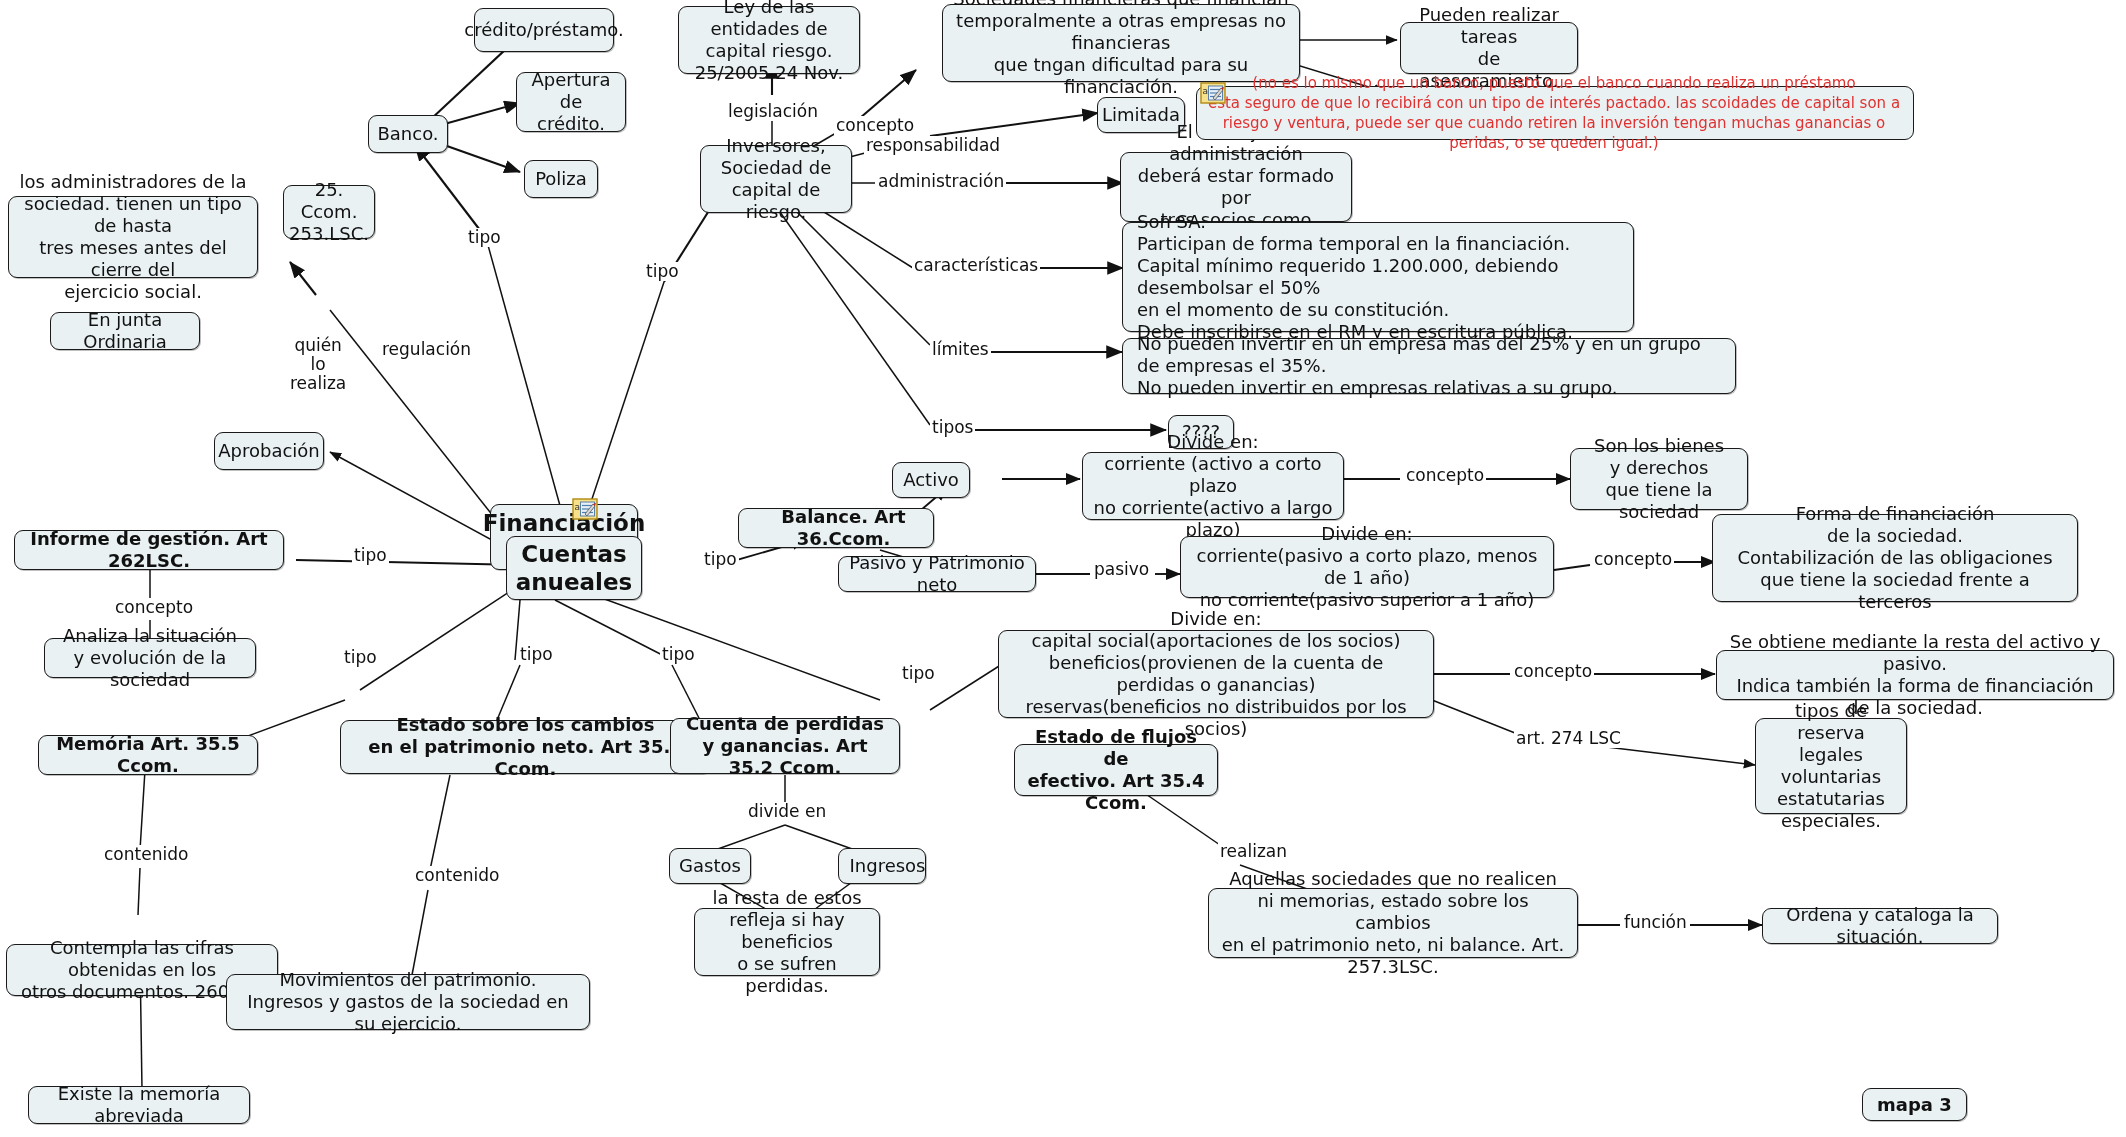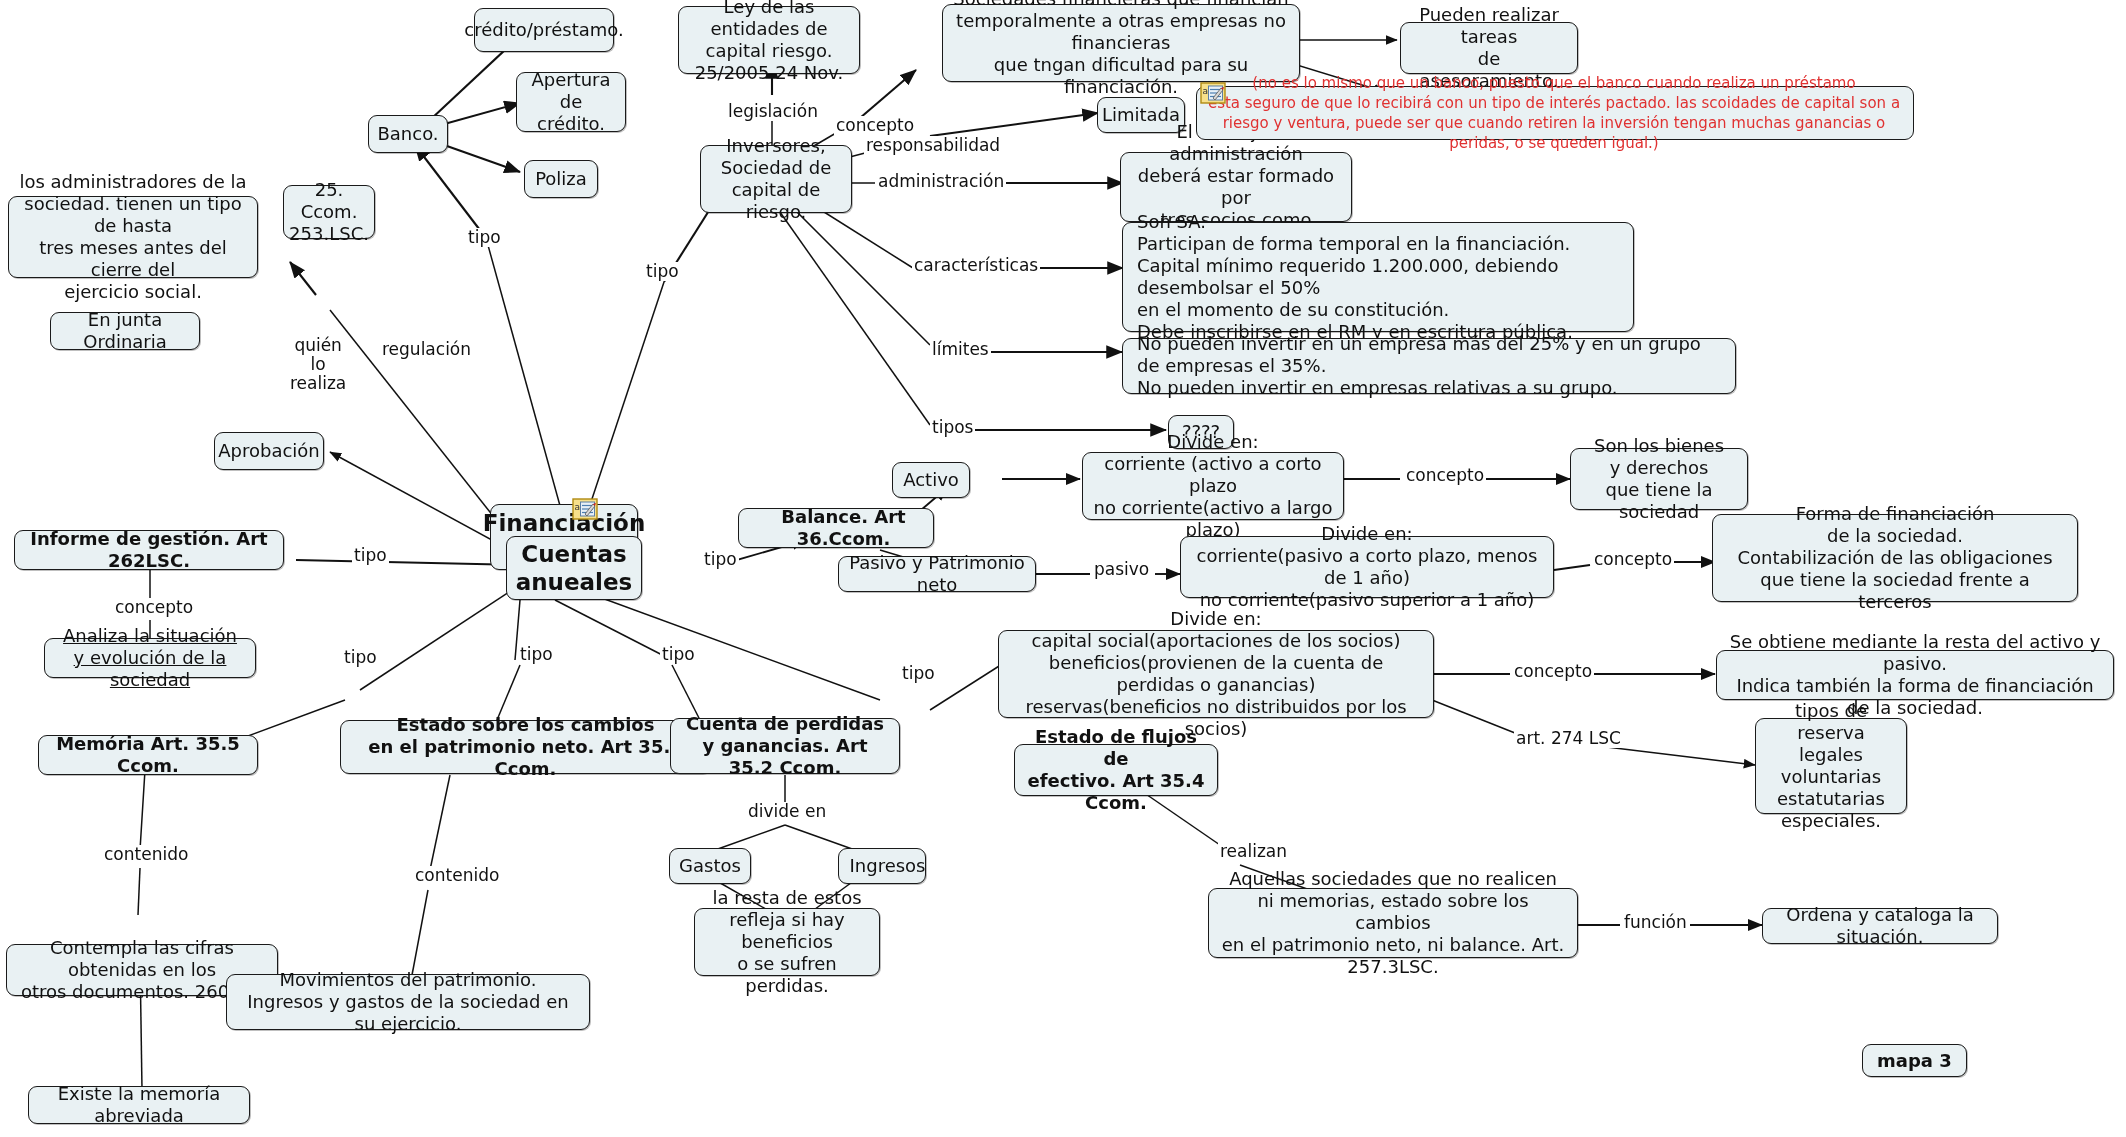--- a/index.html
+++ b/index.html
@@ -178,21 +178,21 @@
 tres meses antes del cierre del
 ejercicio social.</div>
   <div class="node" style="left:283px;top:185px;width:92px;height:54px;">25. Ccom.
 253.LSC.</div>
   <div class="node big" style="left:490px;top:504px;width:148px;height:66px;">Financiación
 externa</div>
 
   <div class="node" style="left:50px;top:312px;width:150px;height:38px;">En junta Ordinaria</div>
   <div class="node" style="left:214px;top:432px;width:110px;height:38px;">Aprobación</div>
   <div class="node bold" style="left:14px;top:530px;width:270px;height:40px;">Informe de gestión. Art 262LSC.</div>
-  <div class="node" style="left:44px;top:638px;width:212px;height:40px;text-decoration:underline;">Analiza la situación
+  <div class="node" style="left:44px;top:638px;width:212px;height:40px;">Analiza la situación
 y evolución de la sociedad</div>
   <div class="node bold" style="left:38px;top:735px;width:220px;height:40px;">Memória Art. 35.5 Ccom.</div>
   <div class="node" style="left:6px;top:944px;width:272px;height:52px;">Contempla las cifras obtenidas en los
 otros documentos. 260LSC</div>
   <div class="node" style="left:28px;top:1086px;width:222px;height:38px;">Existe la memoría abreviada</div>
 
   <div class="node big" style="left:506px;top:536px;width:136px;height:64px;">Cuentas
 anueales</div>
 
   <div class="node bold" style="left:340px;top:720px;width:371px;height:54px;">Estado sobre los cambios
@@ -297,15 +297,15 @@
   <div class="edge-label" style="left:702px;top:550px;">tipo</div>
   <div class="edge-label" style="left:1404px;top:466px;">concepto</div>
   <div class="edge-label" style="left:1092px;top:560px;">pasivo</div>
   <div class="edge-label" style="left:1592px;top:550px;">concepto</div>
   <div class="edge-label" style="left:900px;top:664px;">tipo</div>
   <div class="edge-label" style="left:1512px;top:662px;">concepto</div>
   <div class="edge-label" style="left:1514px;top:729px;">art. 274 LSC</div>
   <div class="edge-label" style="left:1218px;top:842px;">realizan</div>
   <div class="edge-label" style="left:1622px;top:913px;">función</div>
 
-  <div class="tag" style="left:1862px;top:1044px;">mapa 3</div>
+  <div class="tag" style="left:1862px;top:1088px;">mapa 3</div>
 
 </div>
 
 </body></html>

